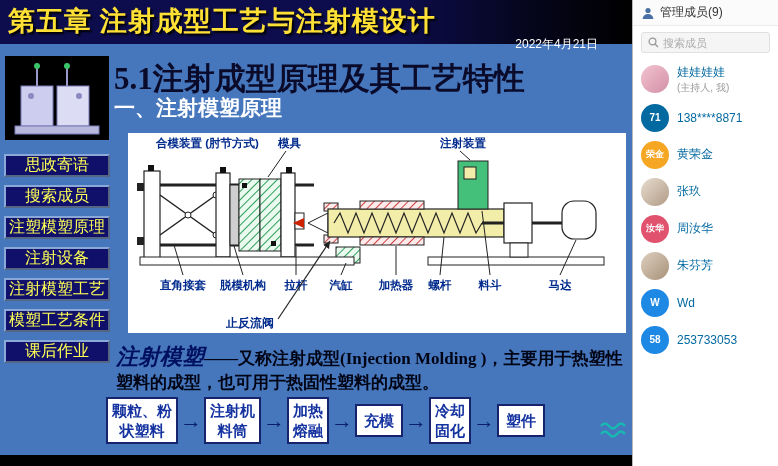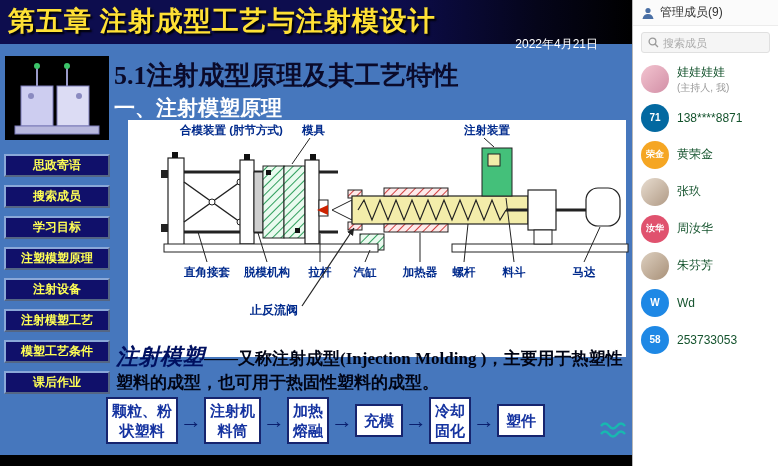--- a/index.html
+++ b/index.html
@@ -11,31 +11,31 @@
   .slide { position:relative; width:632px; height:466px; background:var(--slide-bg,#4677bd); overflow:hidden; }
   .title-bar { position:absolute; top:0; left:0; width:632px; height:44px;
                background:linear-gradient(90deg,#0d0d4e 0%,#0d0d4e 62%,#05051a 85%,#000 100%); }
   .chapter-title { position:absolute; left:8px; top:3px; font-size:27px; font-weight:bold;
                    color:var(--title-text,#ffe135); letter-spacing:1px; text-shadow:2px 2px 2px #000;
                    font-family:"Liberation Serif","DejaVu Serif",serif; white-space:nowrap; }
   .slide-date { position:absolute; right:34px; top:36px; font-size:12px; color:#fff; }
 
   .content { position:absolute; top:52px; left:0; width:632px; height:403px; }
   .mold-thumb { position:absolute; left:5px; top:4px; width:104px; height:84px; background:#000; }
-  .section-title { position:absolute; left:114px; top:6px; font-size:26px; font-weight:600; color:#0a0a2a;
+  .section-title { position:absolute; left:114px; top:6px; font-size:31px; font-weight:600; color:#0a0a2a;
                    font-family:"Liberation Serif","DejaVu Serif",serif; white-space:nowrap; }
   .subsection-title { position:absolute; left:114px; top:42px; font-size:21px; font-weight:bold; color:#fff;
                       font-family:"Liberation Serif","DejaVu Serif",serif; white-space:nowrap; }
 
   .nav-col { position:absolute; left:4px; top:102px; width:106px; display:flex; flex-direction:column; gap:8px; }
   .nav-btn { height:23px; background:var(--nav-bg,#10106a); color:var(--nav-text,#ffff55);
-             font-size:12px; font-weight:bold; border:2px outset #8aa8d8;
+             font-size:16px; font-weight:normal; border:2px outset #8aa8d8;
              display:flex; align-items:center; justify-content:center; cursor:pointer; white-space:nowrap; }
 
-  .diagram-panel { position:absolute; left:128px; top:68px; width:498px; height:237px; background:#fff;padding-left:24px; }
+  .diagram-panel { position:absolute; left:128px; top:81px; width:498px; height:200px; background:#fff; }
   .diagram-panel svg { display:block; }
   .diagram-panel text { font-family:"Liberation Sans","DejaVu Sans",sans-serif; font-weight:bold; fill:#002a8c; }
 
   .paragraph { position:absolute; left:116px; top:290px; width:512px; font-size:17px; color:#000414;
                line-height:1.35; font-family:"Liberation Serif","DejaVu Serif",serif; font-weight:600; }
   .paragraph .lead { font-size:22px; font-weight:bold; font-style:italic; color:#001060; }
 
   .flow-chart { position:absolute; left:106px; top:345px; width:524px; display:flex; align-items:center; }
   .flow-box { background:#fff; border:2px solid #16246e; color:#1533a0; font-weight:bold; font-size:15px;
               text-align:center; padding:2px 4px; line-height:1.3; white-space:nowrap; }
@@ -55,21 +55,21 @@
   .search-box input { flex:1; min-width:0; border:none; outline:none; background:transparent;
                       font-size:11px; color:#666; font-family:inherit; }
   .search-box input::placeholder { color:#aaa; }
   .member-list { flex:1; overflow:hidden; padding:2px 0; }
   .member-row { display:flex; align-items:center; gap:8px; padding:4px 8px; height:37px; cursor:pointer; }
   .member-row:first-child { height:40px; }
   .avatar { width:28px; height:28px; border-radius:50%; flex:none; display:flex; align-items:center;
             justify-content:center; color:#fff; font-size:9px; font-weight:bold; overflow:hidden; }
   .avatar.num { font-size:10px; }
   .member-info { display:flex; flex-direction:column; justify-content:center; min-width:0; }
-  .member-name { color:#14532d; font-size:12px; white-space:nowrap; overflow:hidden; }
+  .member-name { color:#0369a1; font-size:12px; white-space:nowrap; overflow:hidden; }
   .member-sub { color:#999; font-size:10px; white-space:nowrap; }
 </style>
 </head>
 <body>
 
 <div class="app">
 
   <div class="slide">
 
     <div class="title-bar">
@@ -93,21 +93,20 @@
           <rect x="10" y="70" width="84" height="8" fill="#b8b8dd" stroke="#7a7ab8"></rect>
         </svg>
       </div>
 
       <div class="section-title">5.1注射成型原理及其工艺特性</div>
       <div class="subsection-title">一、注射模塑原理</div>
 
       <div class="nav-col">
           <div class="nav-btn">思政寄语</div>
           <div class="nav-btn">搜索成员</div>
-          <div class="nav-btn">学习目标</div>
           <div class="nav-btn">注塑模塑原理</div>
           <div class="nav-btn">注射设备</div>
           <div class="nav-btn">注射模塑工艺</div>
           <div class="nav-btn">模塑工艺条件</div>
           <div class="nav-btn">课后作业</div>
         </div>
 
       <div class="diagram-panel">
         <svg width="498" height="200" viewBox="0 0 498 200">
           <defs>

